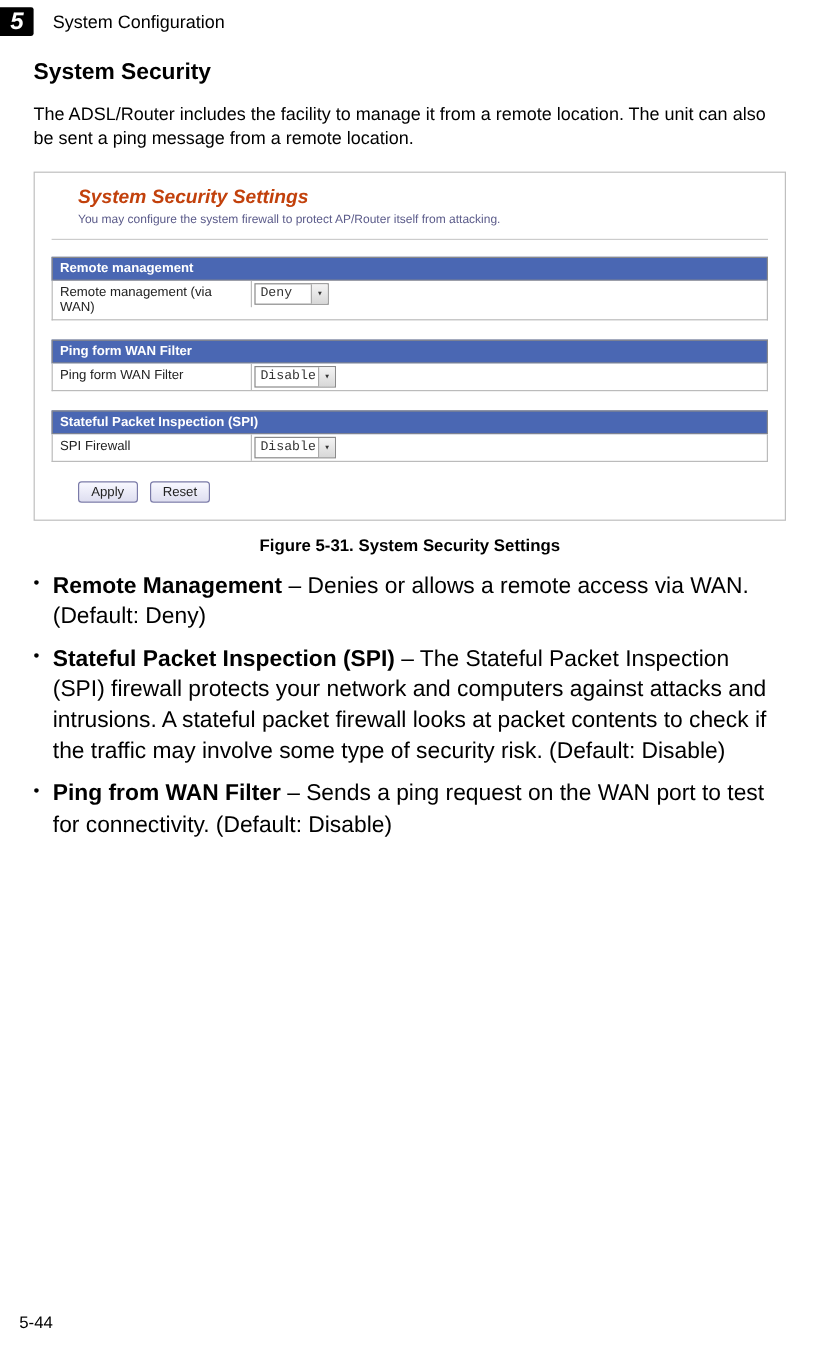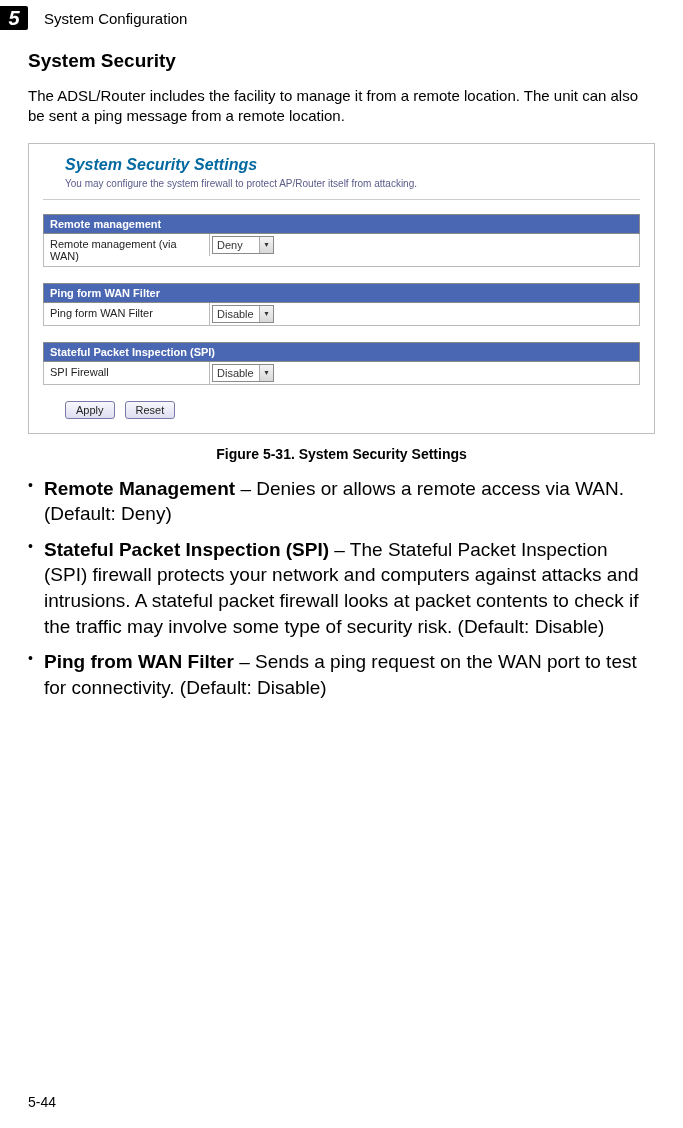--- a/index.html
+++ b/index.html
@@ -49,21 +49,21 @@
       margin-bottom: 16px;
     }
     .screenshot {
       border: 1px solid #bfbfbf;
       padding: 12px 14px 14px 14px;
       font-family: Tahoma, Arial, sans-serif;
       font-size: 11px;
       color: #333;
     }
     .ss-title {
-      color: #0369a1;
+      color: #c2410c;
       font-size: 16px;
       font-weight: bold;
       font-style: italic;
       font-family: Arial, sans-serif;
       margin-left: 22px;
       margin-bottom: 4px;
     }
     .ss-desc {
       color: #5b5b8a;
       font-size: 10px;
@@ -104,20 +104,21 @@
       align-items: center;
     }
     .fake-select {
       display: inline-flex;
       align-items: center;
       border: 1px solid #8a8a8a;
       background: #fff;
       height: 18px;
       padding-left: 4px;
       font-size: 11px;
+      font-family: Liberation Mono, monospace;
     }
     .fake-select .val {
       min-width: 42px;
       padding-right: 2px;
     }
     .fake-select .arrow {
       width: 14px;
       height: 16px;
       background: linear-gradient(#f4f4f4, #d8d8d8);
       border-left: 1px solid #aaa;
@@ -164,21 +165,21 @@
       position: absolute;
       left: 0;
       top: 0;
       font-size: 14px;
     }
     .term { font-weight: bold; }
     .term-dash { font-weight: normal; }
     .page-num {
       position: absolute;
       bottom: 18px;
-      left: 28px;
+      left: 16px;
       font-size: 14px;
     }
   </style>
 </head>
 <body>
 
 <div class="header-row">
   <div class="chapter-box">5</div>
   <div class="chapter-title">System Configuration</div>
 </div>

